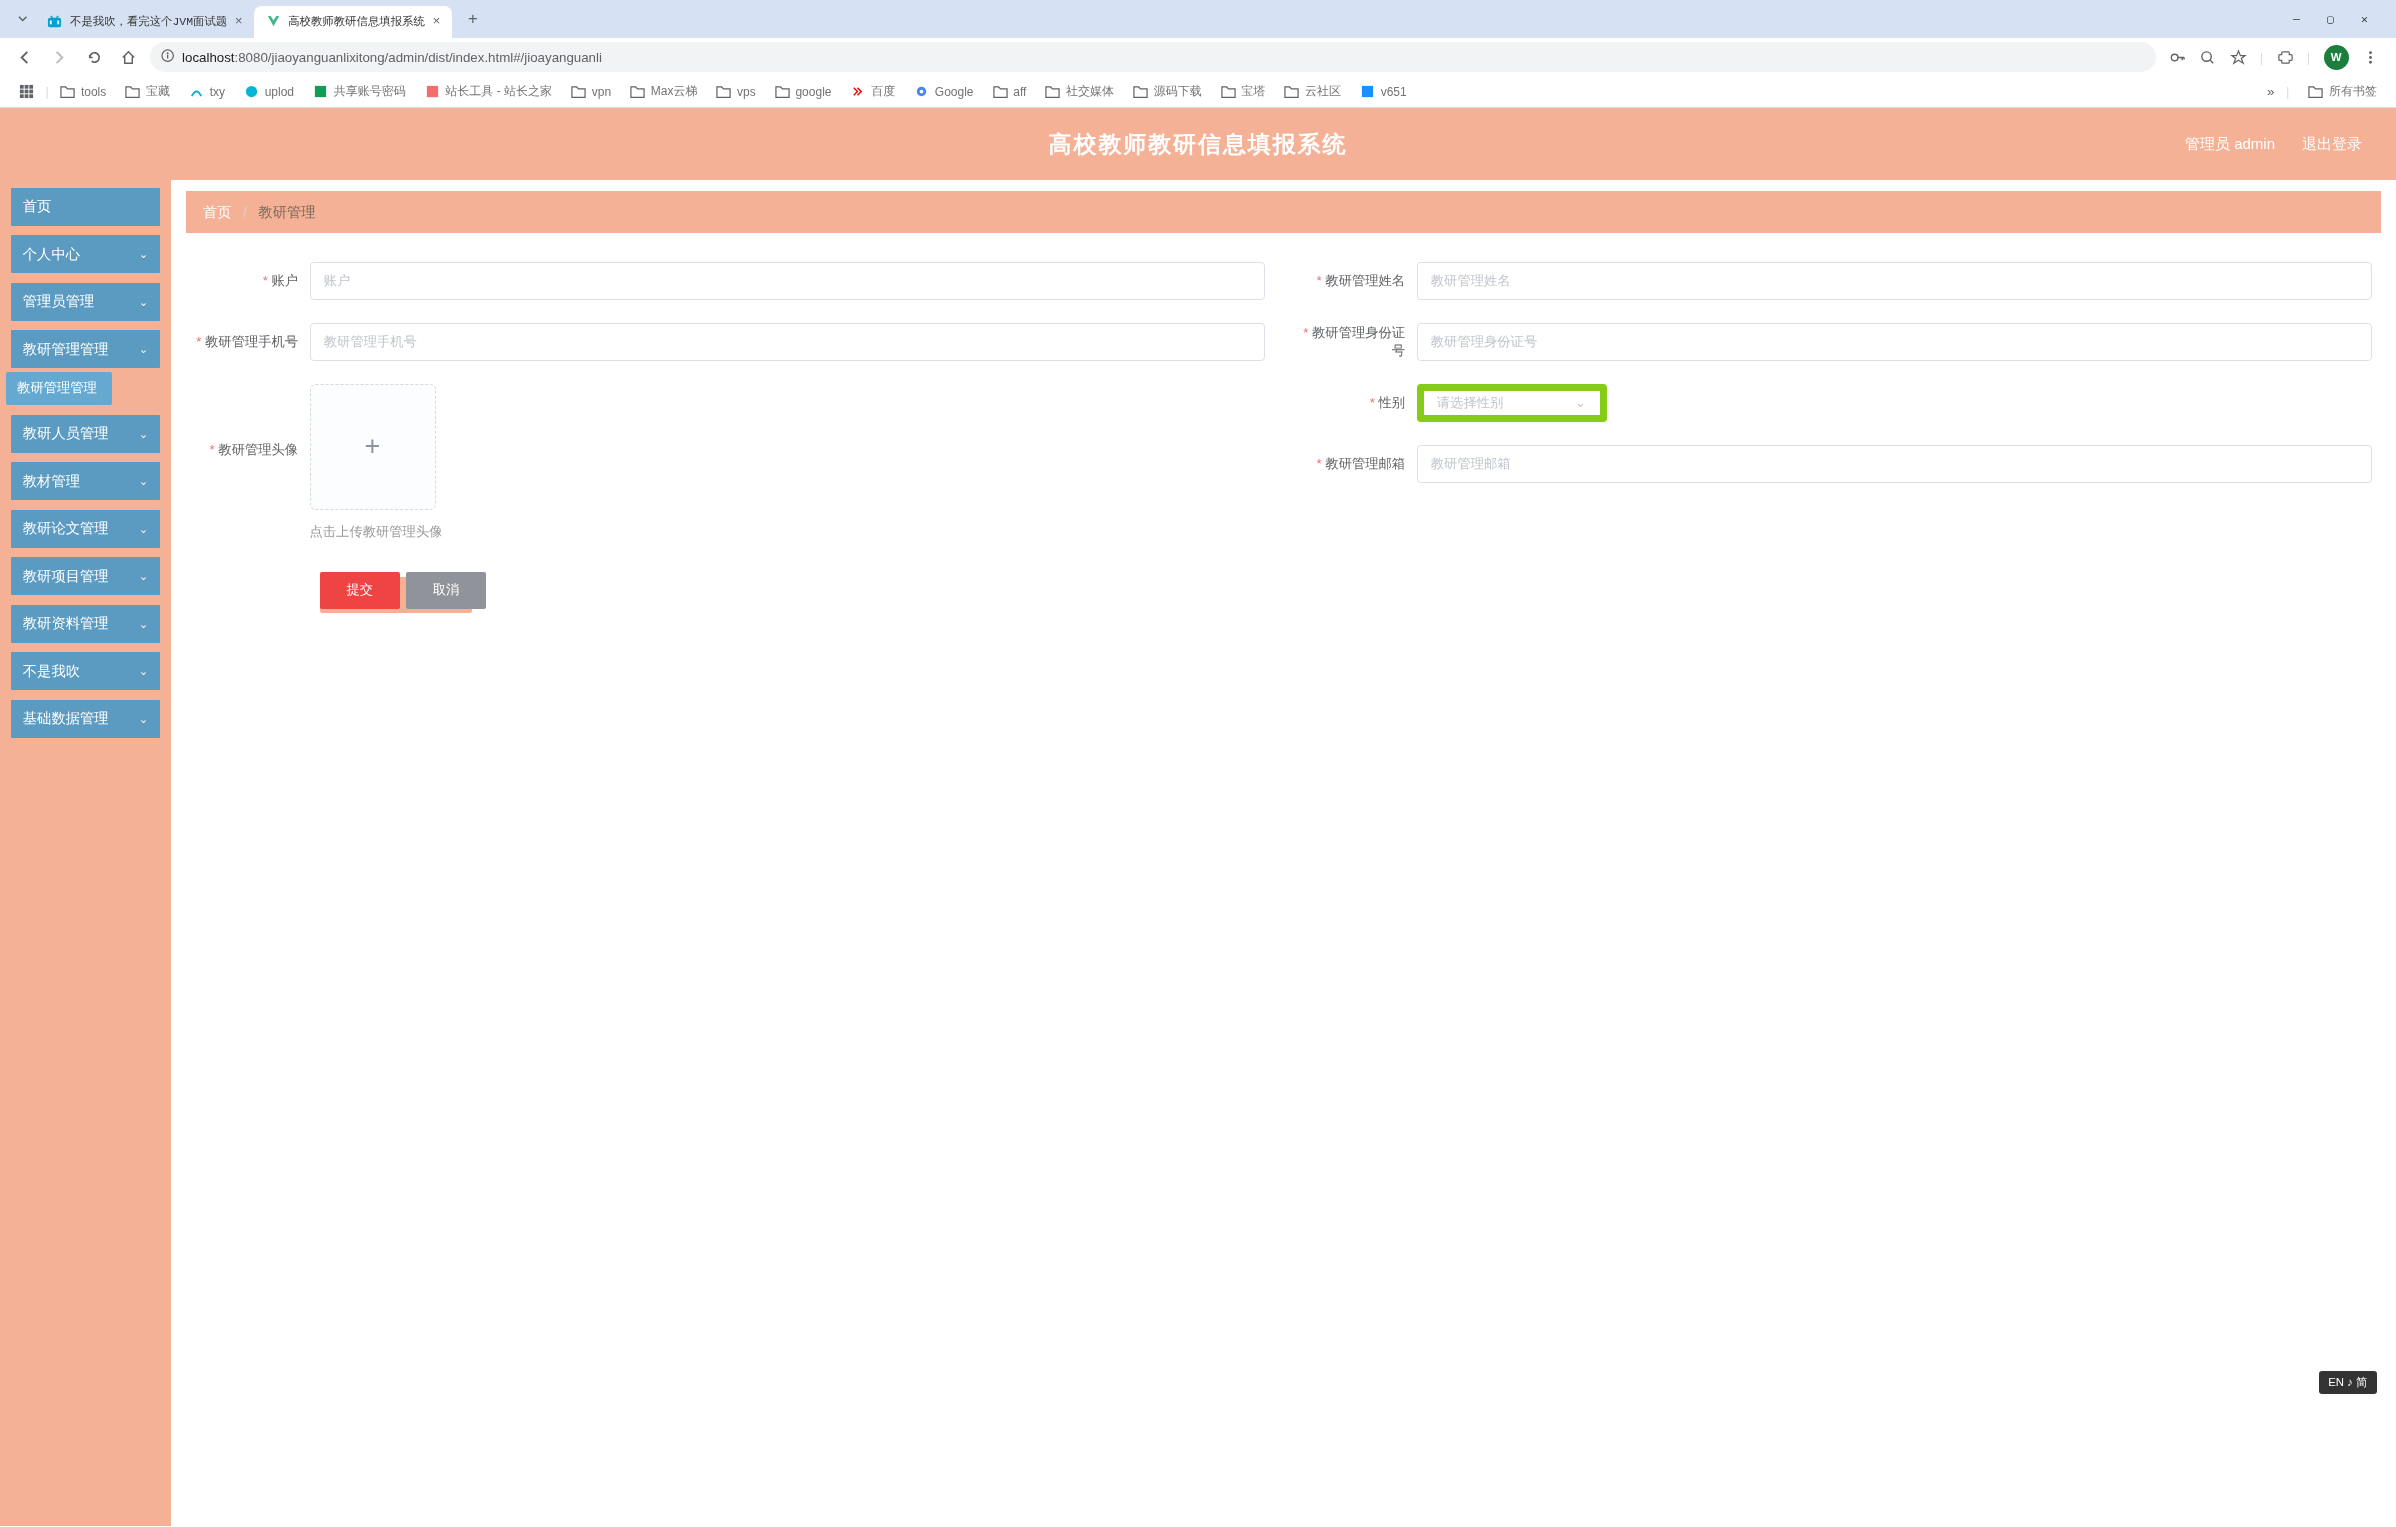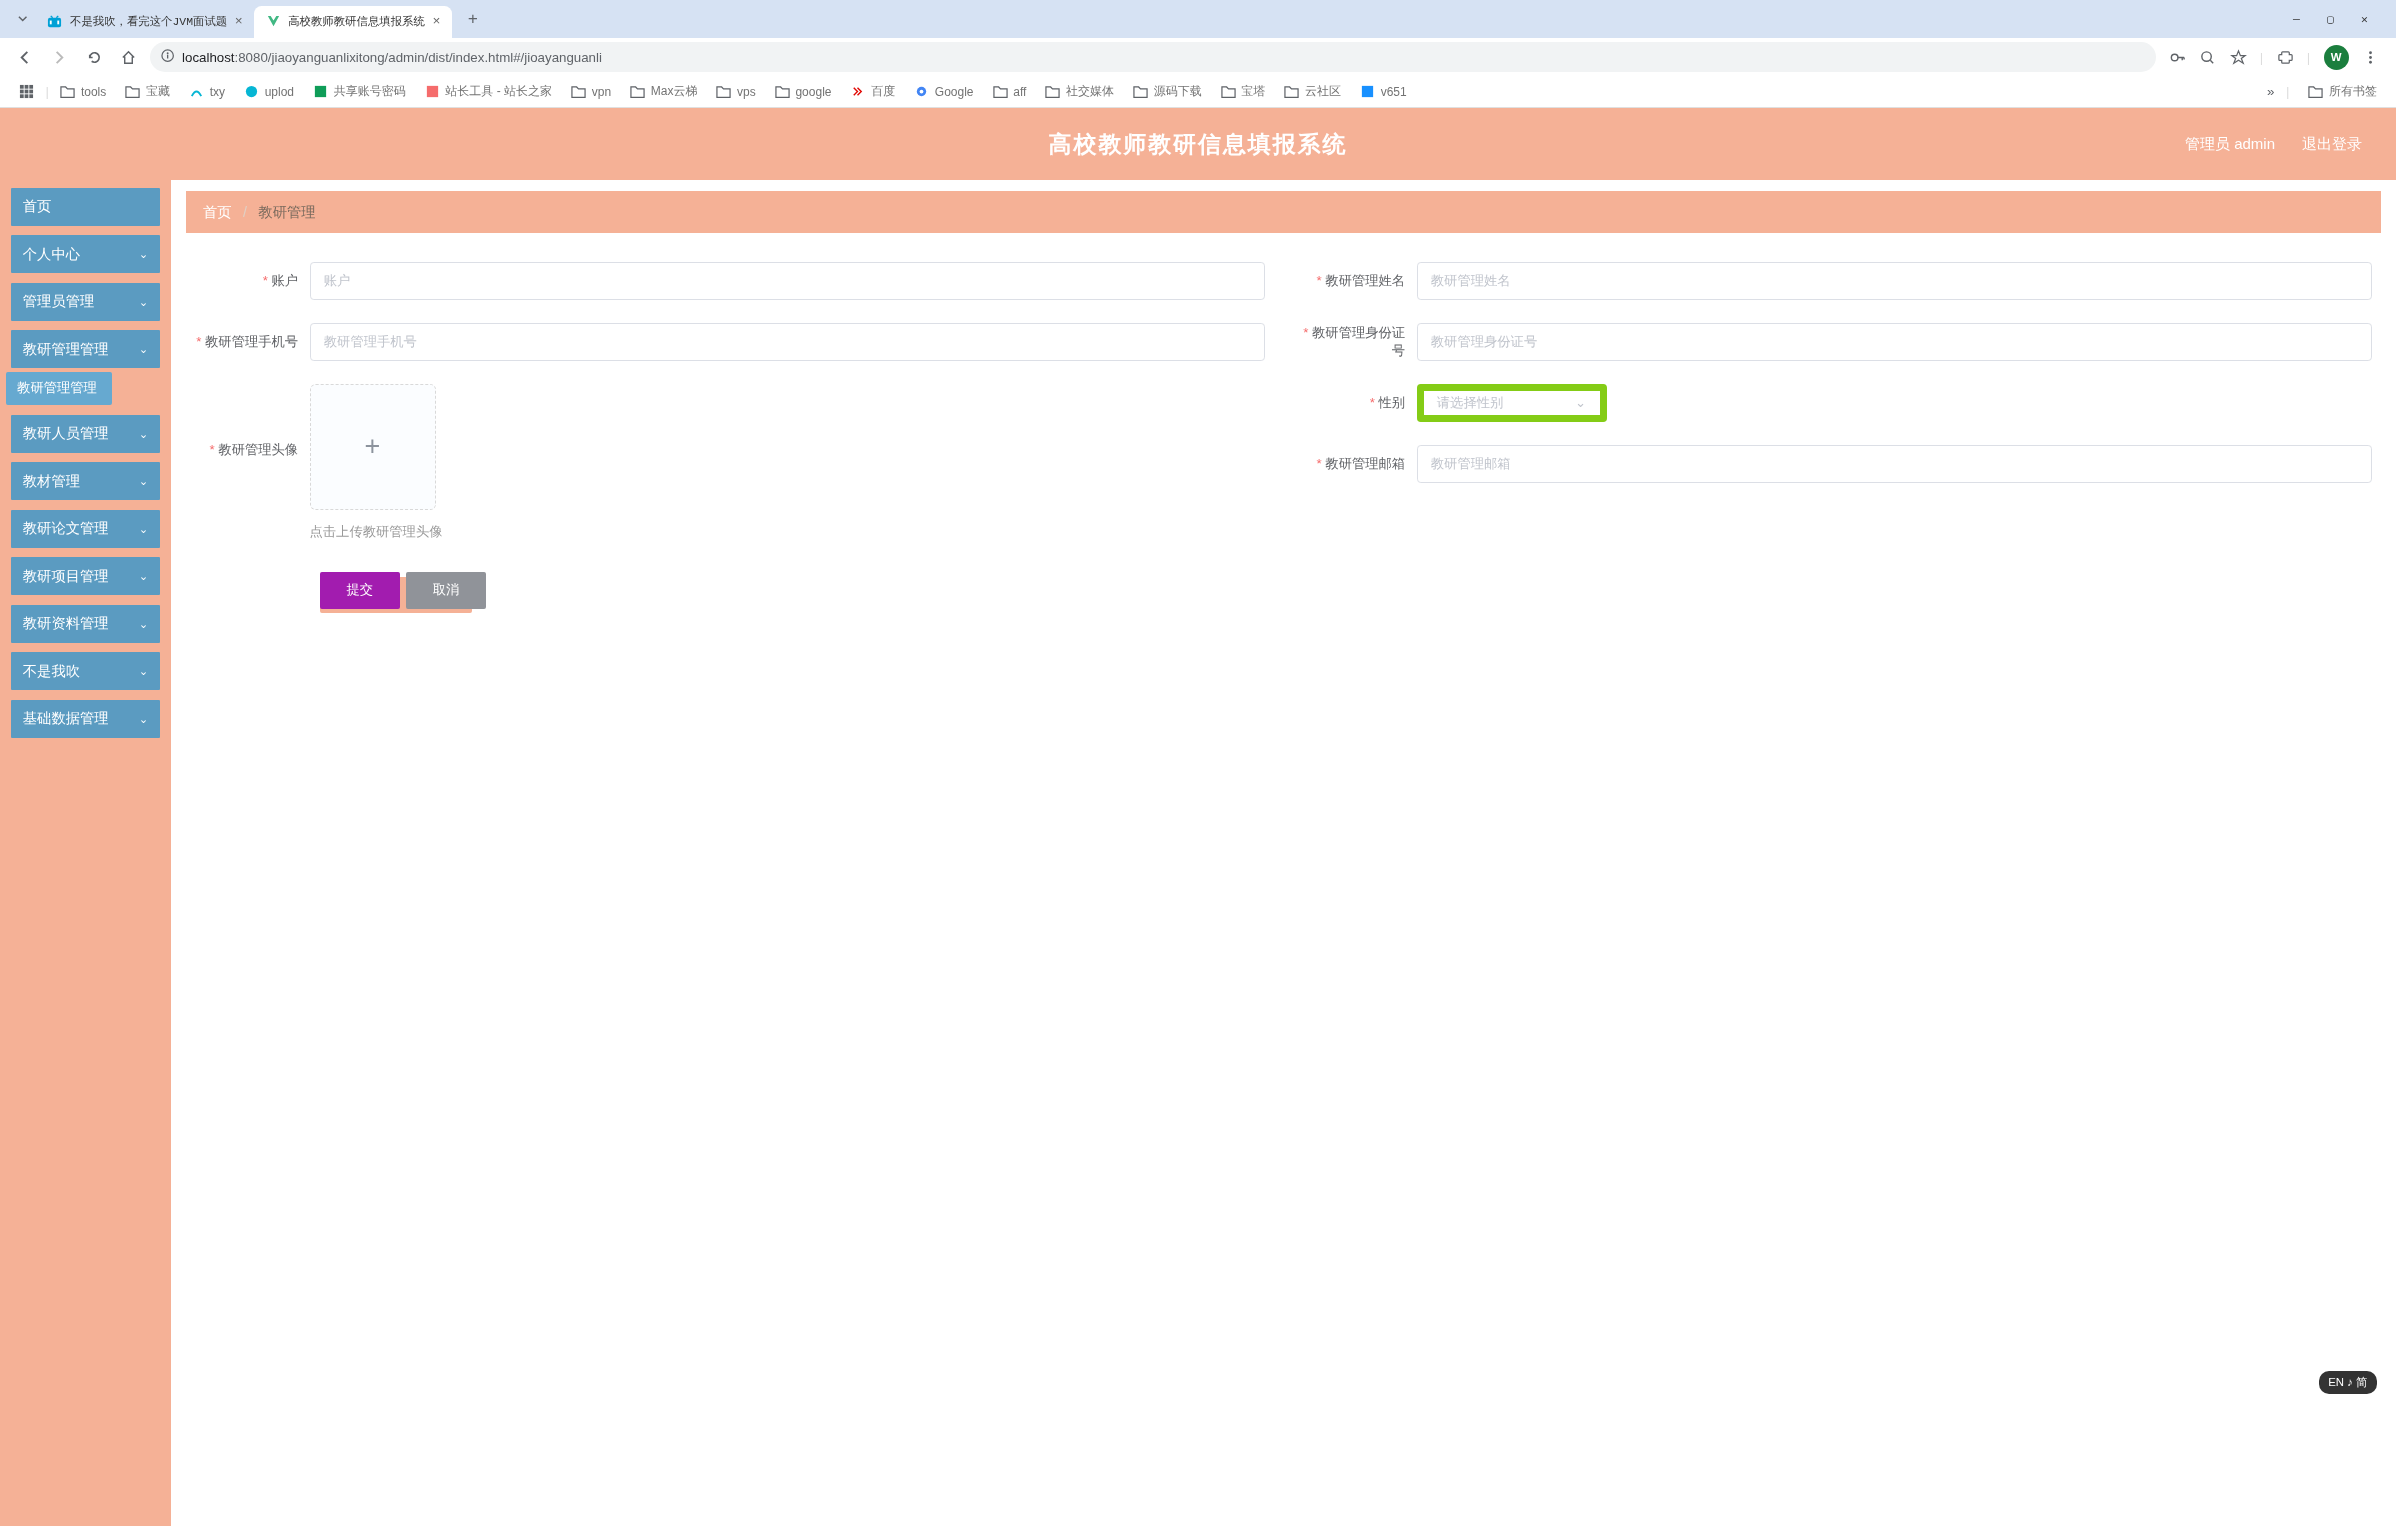--- a/index.html
+++ b/index.html
@@ -64,28 +64,28 @@
     .form-input { flex: 1; height: 38px; border: 1px solid #dcdfe6; border-radius: 3.8px; padding: 0 13.3px; font-size: 13.3px; color: #606266; background: #fff; outline: none; }
     .form-input::placeholder { color: #c0c4cc; }
     .form-select { display: flex; align-items: center; justify-content: space-between; width: 190px; height: 38px; border: 7px solid #84cc16; border-radius: 3.8px; padding: 0 13.3px; font-size: 13.3px; color: #c0c4cc; background: #fff; cursor: pointer; }
     .upload-wrap { flex: 1; }
     .upload-box { width: 126px; height: 126px; border: 1px dashed #d9d9d9; border-radius: 5.7px; display: flex; align-items: center; justify-content: center; cursor: pointer; background: #fbfdff; }
     .upload-plus { font-size: 27px; color: #8c939d; font-weight: 200; }
     .upload-tip { margin-top: 13.3px; font-size: 13.3px; color: #999; }
     .form-actions { padding-left: 124px; margin-top: 7.6px; position: relative; }
     .action-shadow { position: absolute; left: 124px; top: 5.7px; width: 152px; height: 36px; background: #f5b196; border-radius: 1.9px; z-index: 0; }
     .btn { position: relative; z-index: 1; padding: 9.5px 27px; font-size: 13.3px; border: none; cursor: pointer; border-radius: 1.9px; margin-right: 1.9px; }
-    .btn-primary { background: #a21caf; color: #fff; }
+    .btn-primary { background: #ef4444; color: #fff; }
     .btn-default { background: #909399; color: #fff; }
     
     .right-column { display: flex; flex-direction: column; gap: 23px; }
     
     .full-span { grid-column: 1 / -1; }
     
-    .ime-indicator { position: fixed; right: 19px; bottom: 133px; background: #333; color: #fff; padding: 3.8px 9.5px; border-radius: 10px; font-size: 11.4px; display: flex; align-items: center; gap: 3.8px; }
+    .ime-indicator { position: fixed; right: 19px; bottom: 133px; background: #333; color: #fff; padding: 3.8px 9.5px; border-radius: 3px; font-size: 11.4px; display: flex; align-items: center; gap: 3.8px; }
   </style>
 </head>
 <body>
 
 <div class="browser-chrome">
   <div class="tab-bar">
     <div class="tab-dropdown">
       <svg width="11.4" height="11.4" viewBox="0 0 12 12">
           <path d="M2 4 L6 8 L10 4" stroke="#5f6368" stroke-width="1.5" fill="none"></path>
         </svg>

